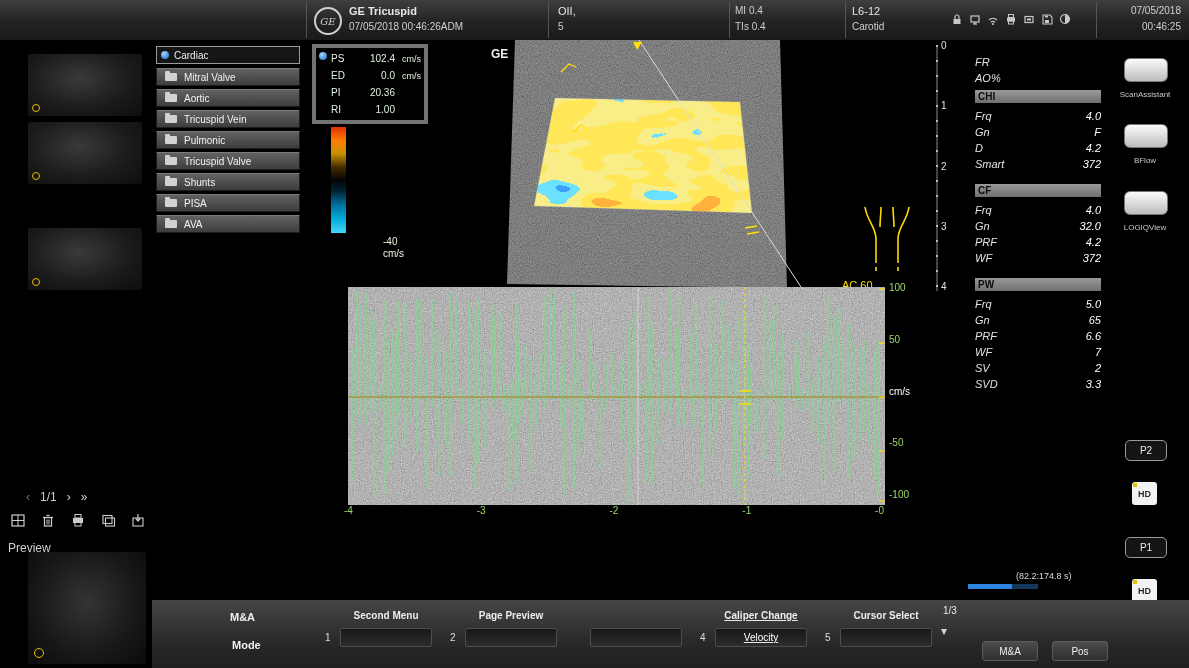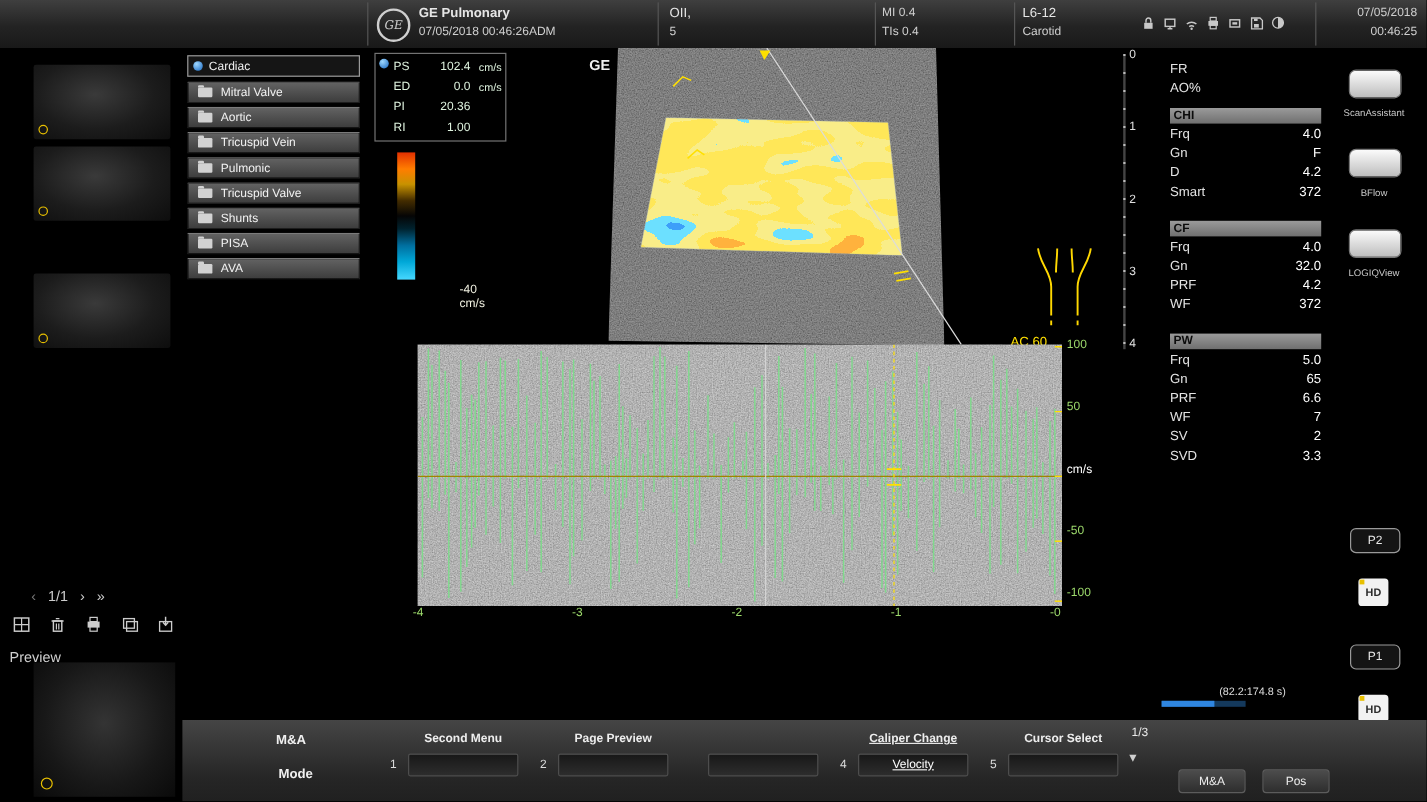--- a/index.html
+++ b/index.html
@@ -35,21 +35,21 @@
   .mmenu-header{display:flex;align-items:center;gap:5px;height:16px;border:1px solid #9a9a9a;
                 background:#151515;padding-left:4px;font-size:10px;color:#f0f0f0;margin-bottom:4px;}
   .bluedot{width:8px;height:8px;border-radius:50%;background:radial-gradient(circle at 35% 30%, #9fd8ff, #1565c0);}
   .mitem{display:flex;align-items:center;gap:7px;height:16px;margin-bottom:3px;padding-left:8px;
          background:linear-gradient(#626262,#3d3d3d);border:1px solid #1d1d1d;border-top-color:#7b7b7b;
          font-size:10px;color:#f2f2f2;border-radius:1px;cursor:default;}
   .folder{width:12px;height:8px;background:#d2d2d2;border-radius:1px;position:relative;flex:0 0 auto;}
   .folder:before{content:"";position:absolute;top:-2px;left:0;width:5px;height:2px;background:#d2d2d2;border-radius:1px 1px 0 0;}
 
   
-  .results{position:absolute;left:312px;top:44px;width:102px;border:1px solid #737373;background:rgba(0,0,0,.6);padding:2px 3px;}
+  .results{position:absolute;left:312px;top:44px;width:102px;border:4px solid #737373;background:rgba(0,0,0,.6);padding:2px 3px;}
   .results .bluedot{position:absolute;left:3px;top:4px;}
   .res-row{display:flex;align-items:center;height:17px;font-size:10px;color:#dff3df;padding-left:12px;}
   .res-label{width:16px;}
   .res-value{flex:1;text-align:right;}
   .res-unit{width:26px;text-align:right;font-size:9px;}
 
   
   .cbar{position:absolute;left:331px;top:127px;width:15px;height:106px;
         background:linear-gradient(180deg,#e23000 0%,#ff7d00 13%,#c89200 25%,#432c00 38%,#050505 50%,
                    #00222e 60%,#006e9e 73%,#00a8d8 86%,#46d8ff 100%);}
@@ -65,21 +65,21 @@
 
   
   .spec-scale{position:absolute;left:889px;top:282px;height:218px;display:flex;flex-direction:column;
               justify-content:space-between;font-size:10px;color:#9cd96b;}
   .spec-scale div:nth-of-type(3){color:#fff;}
   .spec-time{position:absolute;left:344px;top:505px;width:540px;display:flex;justify-content:space-between;
              font-size:10px;color:#9cd96b;}
 
   
   .params{position:absolute;left:975px;top:52px;width:126px;font-size:11px;}
-  .p-row{display:flex;justify-content:space-between;height:16px;align-items:flex-start;color:#e3e3e3;}
+  .p-row{display:flex;justify-content:space-between;height:16px;align-items:flex-end;color:#e3e3e3;font-style:italic;}
   .p-head{height:13px;margin:6px 0 3px 0;background:linear-gradient(#9a9a9a,#6f6f6f);color:#0c0c0c;
           font-weight:bold;font-size:10px;padding-left:3px;display:flex;align-items:center;}
   .p-val{color:#fff;}
   .loop-info{position:absolute;left:1016px;top:571px;font-size:9px;color:#ddd;}
   .progress-track{position:absolute;left:968px;top:584px;width:70px;height:5px;background:#14395c;}
   .progress-fill{width:44px;height:5px;background:#2f86e0;}
 
   
   .keycap{position:absolute;width:42px;height:22px;border-radius:6px;border:1px solid #777;
           background:linear-gradient(#fbfbfb,#bdbdbd);}
@@ -115,21 +115,21 @@
 <div class="screen">
 
   <header class="topbar">
     <div class="tb-sep" style="left:306px"></div>
     <div class="tb-sep" style="left:548px"></div>
     <div class="tb-sep" style="left:729px"></div>
     <div class="tb-sep" style="left:845px"></div>
     <div class="tb-sep" style="left:1096px"></div>
 
     <div class="ge-logo">GE</div>
-    <div class="tb-text" style="left:349px;top:5px;font-weight:bold">GE Pulmonary</div>
+    <div class="tb-text" style="left:349px;top:5px;font-weight:bold">GE Tricuspid</div>
     <div class="tb-text tb-sub" style="left:349px;top:21px">07/05/2018 00:46:26ADM</div>
 
     <div class="tb-text" style="left:558px;top:5px">OII,</div>
     <div class="tb-text tb-sub" style="left:558px;top:21px">5</div>
 
     <div class="tb-text tb-sub" style="left:735px;top:5px">MI 0.4</div>
     <div class="tb-text tb-sub" style="left:735px;top:21px">TIs 0.4</div>
 
     <div class="tb-text" style="left:852px;top:5px">L6-12</div>
     <div class="tb-text tb-sub" style="left:852px;top:21px">Carotid</div>

